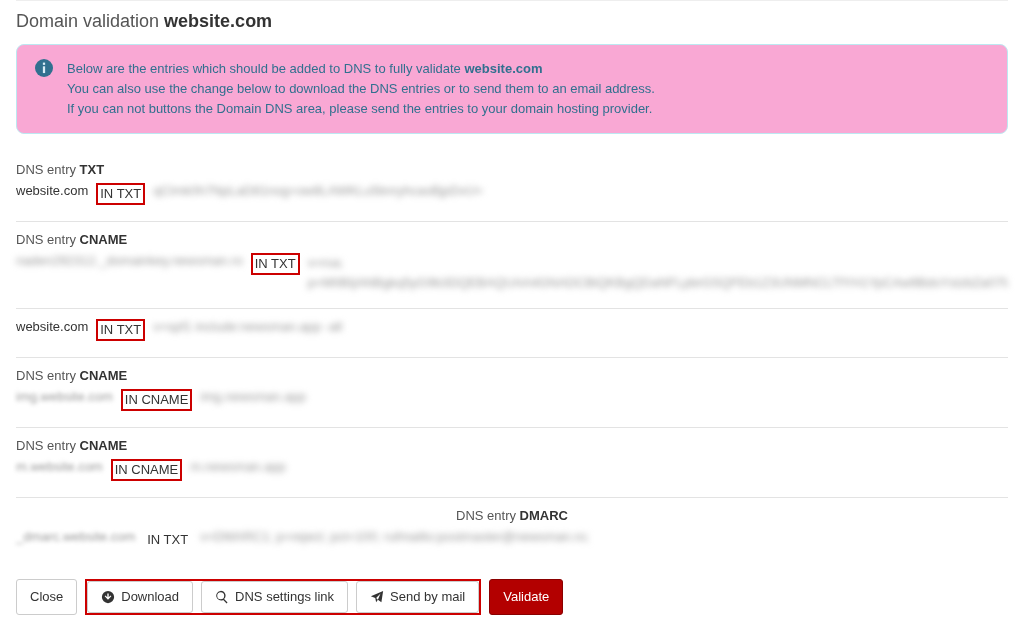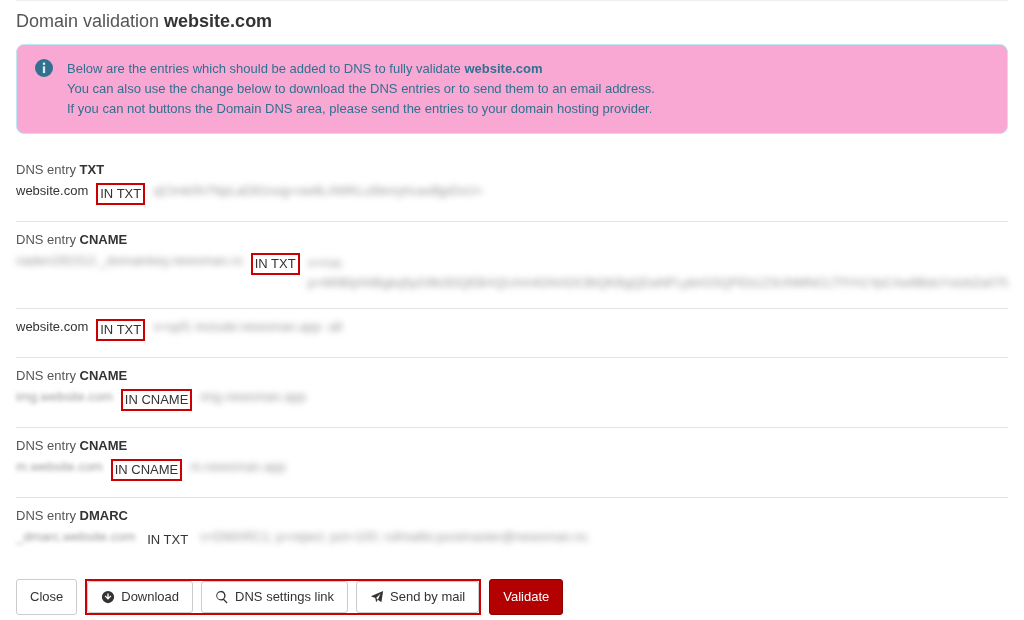--- a/index.html
+++ b/index.html
@@ -37,21 +37,21 @@
     width: 18px; height: 18px;
     fill: #31708f;
   }
   .alert .bold { font-weight: 700; }
 
   .entries { display: flex; flex-direction: column; }
   .entry {
     padding: 10px 0 16px 0;
     border-bottom: 1px solid #e3e3e3;
   }
-  .entry:last-of-type { border-bottom: none; }
+  .entry:last-of-type { border-bottom: none; text-align: center; }
   .entry-title {
     font-size: 13px;
     color: #555;
     margin-bottom: 6px;
   }
   .entry-title .rt { font-weight: 700; color: #333; }
 
   .entry-line {
     display: flex;
     align-items: flex-start;

